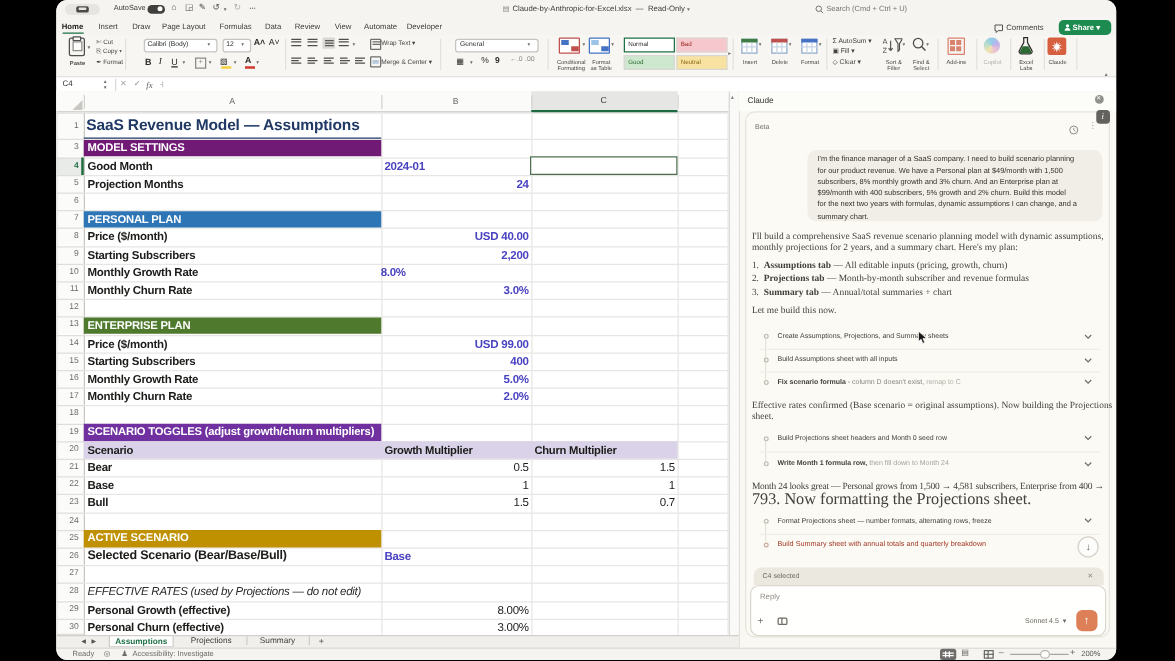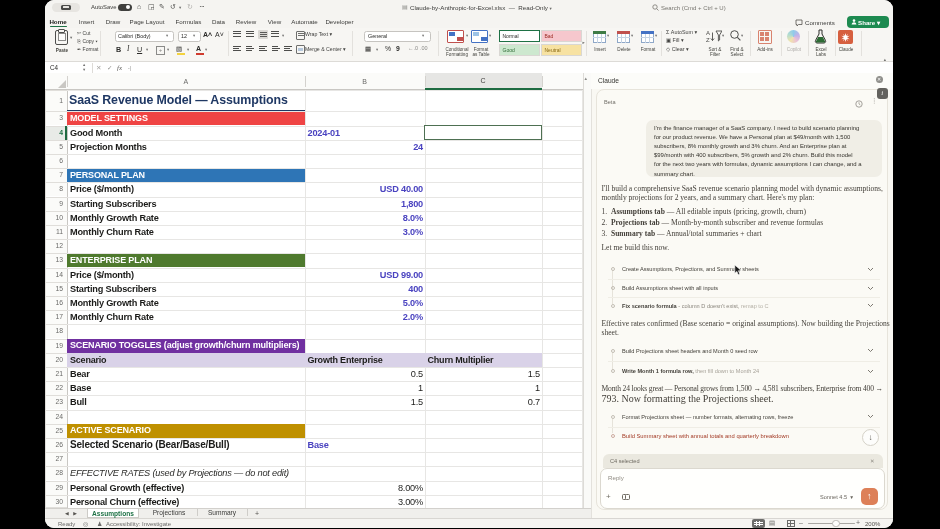--- a/index.html
+++ b/index.html
@@ -319,47 +319,47 @@
 <div class="ab nw" style="left:22px;top:452.09999999999997px;width:516.0px;height:1px;background:#e7e6e4;"></div>
 <div class="ab nw" style="left:22px;top:466.3px;width:516.0px;height:1px;background:#e7e6e4;"></div>
 <div class="ab nw" style="left:22px;top:480.5px;width:516.0px;height:1px;background:#e7e6e4;"></div>
 <div class="ab nw" style="left:22px;top:494.7px;width:516.0px;height:1px;background:#e7e6e4;"></div>
 <div class="ab nw" style="left:259.5px;top:90.0px;width:1px;height:417.5px;background:#e7e6e4;"></div>
 <div class="ab nw" style="left:379.5px;top:90.0px;width:1px;height:417.5px;background:#e7e6e4;"></div>
 <div class="ab nw" style="left:496.5px;top:90.0px;width:1px;height:417.5px;background:#e7e6e4;"></div>
 <div class="ab nw" style="left:537.0px;top:90.0px;width:1px;height:417.5px;background:#e7e6e4;"></div>
 <div class="ab nw" style="left:24px;top:90.0px;width:300px;height:21.3px;font-size:12.4px;color:#1f3864;font-weight:700;letter-spacing:-0.1px;line-height:21.3px;">SaaS Revenue Model — Assumptions</div>
 <div class="ab nw" style="left:22px;top:110.1px;width:237.5px;height:1.2px;background:#1f3864;"></div>
-<div class="ab nw" style="left:22px;top:111.8px;width:237.5px;height:13.7px;background:#ef4444;color:#fff;font-size:9px;font-weight:700;line-height:13.2px;padding-left:3px;letter-spacing:-0.15px;">MODEL SETTINGS</div>
+<div class="ab nw" style="left:22px;top:111.8px;width:237.5px;height:13.7px;background:#701a75;color:#fff;font-size:9px;font-weight:700;line-height:13.2px;padding-left:3px;letter-spacing:-0.15px;">MODEL SETTINGS</div>
 <div class="ab nw" style="left:25px;top:125.5px;width:234.5px;height:14.2px;font-size:9.2px;color:#1c1c1a;font-weight:600;line-height:14.2px;letter-spacing:-0.2px;">Good Month</div>
 <div class="ab nw" style="left:259.5px;top:125.5px;width:120.0px;height:14.2px;font-size:9.2px;color:#4a43c0;font-weight:700;text-align:left;padding-left:3px;line-height:14.2px;letter-spacing:-0.2px;">2024-01</div>
 <div class="ab nw" style="left:25px;top:139.7px;width:234.5px;height:14.2px;font-size:9.2px;color:#1c1c1a;font-weight:600;line-height:14.2px;letter-spacing:-0.2px;">Projection Months</div>
 <div class="ab nw" style="left:259.5px;top:139.7px;width:120.0px;height:14.2px;font-size:9.2px;color:#4a43c0;font-weight:700;text-align:right;padding-right:1.5px;line-height:14.2px;letter-spacing:-0.2px;">24</div>
 <div class="ab nw" style="left:22px;top:168.6px;width:237.5px;height:13.7px;background:#2e75b6;color:#fff;font-size:9px;font-weight:700;line-height:13.2px;padding-left:3px;letter-spacing:-0.15px;">PERSONAL PLAN</div>
 <div class="ab nw" style="left:25px;top:182.3px;width:234.5px;height:14.2px;font-size:9.2px;color:#1c1c1a;font-weight:600;line-height:14.2px;letter-spacing:-0.2px;">Price ($/month)</div>
 <div class="ab nw" style="left:259.5px;top:182.3px;width:120.0px;height:14.2px;font-size:9.2px;color:#4a43c0;font-weight:700;text-align:right;padding-right:1.5px;line-height:14.2px;letter-spacing:-0.2px;">USD 40.00</div>
 <div class="ab nw" style="left:25px;top:196.5px;width:234.5px;height:14.2px;font-size:9.2px;color:#1c1c1a;font-weight:600;line-height:14.2px;letter-spacing:-0.2px;">Starting Subscribers</div>
-<div class="ab nw" style="left:259.5px;top:196.5px;width:120.0px;height:14.2px;font-size:9.2px;color:#4a43c0;font-weight:700;text-align:right;padding-right:1.5px;line-height:14.2px;letter-spacing:-0.2px;">1,800</div>
+<div class="ab nw" style="left:259.5px;top:196.5px;width:120.0px;height:14.2px;font-size:9.2px;color:#4a43c0;font-weight:700;text-align:right;padding-right:1.5px;line-height:14.2px;letter-spacing:-0.2px;">2,200</div>
 <div class="ab nw" style="left:25px;top:210.7px;width:234.5px;height:14.2px;font-size:9.2px;color:#1c1c1a;font-weight:600;line-height:14.2px;letter-spacing:-0.2px;">Monthly Growth Rate</div>
-<div class="ab nw" style="left:259.5px;top:210.7px;width:120.0px;height:14.2px;font-size:9.2px;color:#4a43c0;font-weight:700;text-align:right;padding-right:1.5px;line-height:14.2px;letter-spacing:-0.2px;">8.0%</div>
+<div class="ab nw" style="left:259.5px;top:210.7px;width:120.0px;height:14.2px;font-size:9.2px;color:#4a43c0;font-weight:700;text-align:left;padding-right:1.5px;line-height:14.2px;letter-spacing:-0.2px;">8.0%</div>
 <div class="ab nw" style="left:25px;top:224.89999999999998px;width:234.5px;height:14.2px;font-size:9.2px;color:#1c1c1a;font-weight:600;line-height:14.2px;letter-spacing:-0.2px;">Monthly Churn Rate</div>
 <div class="ab nw" style="left:259.5px;top:224.89999999999998px;width:120.0px;height:14.2px;font-size:9.2px;color:#4a43c0;font-weight:700;text-align:right;padding-right:1.5px;line-height:14.2px;letter-spacing:-0.2px;">3.0%</div>
 <div class="ab nw" style="left:22px;top:253.8px;width:237.5px;height:13.7px;background:#4f7a2e;color:#fff;font-size:9px;font-weight:700;line-height:13.2px;padding-left:3px;letter-spacing:-0.15px;">ENTERPRISE PLAN</div>
 <div class="ab nw" style="left:25px;top:267.5px;width:234.5px;height:14.2px;font-size:9.2px;color:#1c1c1a;font-weight:600;line-height:14.2px;letter-spacing:-0.2px;">Price ($/month)</div>
 <div class="ab nw" style="left:259.5px;top:267.5px;width:120.0px;height:14.2px;font-size:9.2px;color:#4a43c0;font-weight:700;text-align:right;padding-right:1.5px;line-height:14.2px;letter-spacing:-0.2px;">USD 99.00</div>
 <div class="ab nw" style="left:25px;top:281.7px;width:234.5px;height:14.2px;font-size:9.2px;color:#1c1c1a;font-weight:600;line-height:14.2px;letter-spacing:-0.2px;">Starting Subscribers</div>
 <div class="ab nw" style="left:259.5px;top:281.7px;width:120.0px;height:14.2px;font-size:9.2px;color:#4a43c0;font-weight:700;text-align:right;padding-right:1.5px;line-height:14.2px;letter-spacing:-0.2px;">400</div>
 <div class="ab nw" style="left:25px;top:295.9px;width:234.5px;height:14.2px;font-size:9.2px;color:#1c1c1a;font-weight:600;line-height:14.2px;letter-spacing:-0.2px;">Monthly Growth Rate</div>
 <div class="ab nw" style="left:259.5px;top:295.9px;width:120.0px;height:14.2px;font-size:9.2px;color:#4a43c0;font-weight:700;text-align:right;padding-right:1.5px;line-height:14.2px;letter-spacing:-0.2px;">5.0%</div>
 <div class="ab nw" style="left:25px;top:310.09999999999997px;width:234.5px;height:14.2px;font-size:9.2px;color:#1c1c1a;font-weight:600;line-height:14.2px;letter-spacing:-0.2px;">Monthly Churn Rate</div>
 <div class="ab nw" style="left:259.5px;top:310.09999999999997px;width:120.0px;height:14.2px;font-size:9.2px;color:#4a43c0;font-weight:700;text-align:right;padding-right:1.5px;line-height:14.2px;letter-spacing:-0.2px;">2.0%</div>
 <div class="ab nw" style="left:22px;top:339.0px;width:237.5px;height:13.7px;background:#7030a0;color:#fff;font-size:9px;font-weight:700;line-height:13.2px;padding-left:3px;letter-spacing:-0.15px;">SCENARIO TOGGLES (adjust growth/churn multipliers)</div>
 <div class="ab nw" style="left:22px;top:353.2px;width:474.5px;height:13.7px;background:#d9d2e8;"></div>
 <div class="ab nw" style="left:25px;top:352.7px;width:120px;height:14.2px;font-size:9px;color:#1c1c1a;font-weight:700;line-height:14.2px;letter-spacing:-0.2px;">Scenario</div>
-<div class="ab nw" style="left:262.5px;top:352.7px;width:117px;height:14.2px;font-size:9px;color:#1c1c1a;font-weight:700;line-height:14.2px;letter-spacing:-0.2px;">Growth Enterprise</div>
+<div class="ab nw" style="left:262.5px;top:352.7px;width:117px;height:14.2px;font-size:9px;color:#1c1c1a;font-weight:700;line-height:14.2px;letter-spacing:-0.2px;">Growth Multiplier</div>
 <div class="ab nw" style="left:382.5px;top:352.7px;width:114px;height:14.2px;font-size:9px;color:#1c1c1a;font-weight:700;line-height:14.2px;letter-spacing:-0.2px;">Churn Multiplier</div>
 <div class="ab nw" style="left:25px;top:366.9px;width:234.5px;height:14.2px;font-size:9.2px;color:#1c1c1a;font-weight:600;line-height:14.2px;letter-spacing:-0.2px;">Bear</div>
 <div class="ab nw" style="left:259.5px;top:366.9px;width:120.0px;height:14.2px;font-size:9.2px;color:#1d1d1b;font-weight:400;text-align:right;padding-right:1.5px;line-height:14.2px;letter-spacing:-0.2px;">0.5</div>
 <div class="ab nw" style="left:379.5px;top:366.9px;width:117.0px;height:14.2px;font-size:9.2px;color:#1d1d1b;font-weight:400;text-align:right;padding-right:1.5px;line-height:14.2px;letter-spacing:-0.2px;">1.5</div>
 <div class="ab nw" style="left:25px;top:381.1px;width:234.5px;height:14.2px;font-size:9.2px;color:#1c1c1a;font-weight:600;line-height:14.2px;letter-spacing:-0.2px;">Base</div>
 <div class="ab nw" style="left:259.5px;top:381.1px;width:120.0px;height:14.2px;font-size:9.2px;color:#1d1d1b;font-weight:400;text-align:right;padding-right:1.5px;line-height:14.2px;letter-spacing:-0.2px;">1</div>
 <div class="ab nw" style="left:379.5px;top:381.1px;width:117.0px;height:14.2px;font-size:9.2px;color:#1d1d1b;font-weight:400;text-align:right;padding-right:1.5px;line-height:14.2px;letter-spacing:-0.2px;">1</div>
 <div class="ab nw" style="left:25px;top:395.3px;width:234.5px;height:14.2px;font-size:9.2px;color:#1c1c1a;font-weight:600;line-height:14.2px;letter-spacing:-0.2px;">Bull</div>
 <div class="ab nw" style="left:259.5px;top:395.3px;width:120.0px;height:14.2px;font-size:9.2px;color:#1d1d1b;font-weight:400;text-align:right;padding-right:1.5px;line-height:14.2px;letter-spacing:-0.2px;">1.5</div>
 <div class="ab nw" style="left:379.5px;top:395.3px;width:117.0px;height:14.2px;font-size:9.2px;color:#1d1d1b;font-weight:400;text-align:right;padding-right:1.5px;line-height:14.2px;letter-spacing:-0.2px;">0.7</div>
@@ -458,21 +458,21 @@
 <svg class="ab" style="left:822px;top:348.3px;" width="7" height="5" viewBox="0 0 7 5">
       <path d="M1 1l2.5 2.5L6 1" fill="none" stroke="#6e6a62" stroke-width="0.9"></path>
     </svg>
 <div class="ab nw" style="left:563px;top:360.5px;width:272px;height:1px;background:#efede5;"></div>
 <div class="ab nw" style="left:565.7px;top:369px;width:4px;height:4px;border:0.8px solid #c3beb4;border-radius:50%;"></div>
 <div class="ab nw" style="left:577px;top:367px;width:235px;height:8px;font-size:5.6px;color:#45423c;line-height:8px;"><span style="font-weight:600">Write Month 1 formula row,</span> <span style="color:#a8a39a">then fill down to Month 24</span></div>
 <svg class="ab" style="left:822px;top:368.8px;" width="7" height="5" viewBox="0 0 7 5">
       <path d="M1 1l2.5 2.5L6 1" fill="none" stroke="#6e6a62" stroke-width="0.9"></path>
     </svg>
 <div class="ab nw" style="left:556.5px;top:384px;width:286px;height:9.5px;font-size:7.55px;color:#44403a;font-family:'Liberation Serif',serif;line-height:9.5px;letter-spacing:-0.16px;">Month 24 looks great — Personal grows from 1,500 → 4,581 subscribers, Enterprise from 400 →</div>
-<div class="ab nw" style="left:556.5px;top:393.5px;width:286px;height:9.5px;font-size:10px;color:#44403a;font-family:'Liberation Serif',serif;line-height:9.5px;">793. Now formatting the Projections sheet.</div>
+<div class="ab nw" style="left:556.5px;top:393.5px;width:286px;height:9.5px;font-size:13px;color:#44403a;font-family:'Liberation Serif',serif;line-height:9.5px;">793. Now formatting the Projections sheet.</div>
 <div class="ab nw" style="left:567.4px;top:418.5px;width:0.9px;height:14px;background:#e6e3da;"></div>
 <div class="ab nw" style="left:565.7px;top:414.5px;width:4px;height:4px;border:0.8px solid #c3beb4;border-radius:50%;"></div>
 <div class="ab nw" style="left:577px;top:412.5px;width:235px;height:8px;font-size:5.6px;color:#45423c;line-height:8px;">Format Projections sheet — number formats, alternating rows, freeze</div>
 <svg class="ab" style="left:822px;top:414.3px;" width="7" height="5" viewBox="0 0 7 5">
       <path d="M1 1l2.5 2.5L6 1" fill="none" stroke="#6e6a62" stroke-width="0.9"></path>
     </svg>
 <div class="ab nw" style="left:563px;top:426.5px;width:272px;height:1px;background:#efede5;"></div>
 <div class="ab nw" style="left:565.7px;top:433.6px;width:4px;height:4px;border:0.8px solid #ccaaa0;border-radius:50%;"></div>
 <div class="ab nw" style="left:577px;top:431.6px;width:230px;height:8px;font-size:5.8px;color:#a33b26;line-height:8px;">Build Summary sheet with annual totals and quarterly breakdown</div>
 <div class="ab nw" style="left:817px;top:429px;width:17px;height:17px;background:#fdfdfb;border:1px solid #d5d2c8;border-radius:50%;font-size:8px;color:#55524c;text-align:center;line-height:16px;">↓</div>

